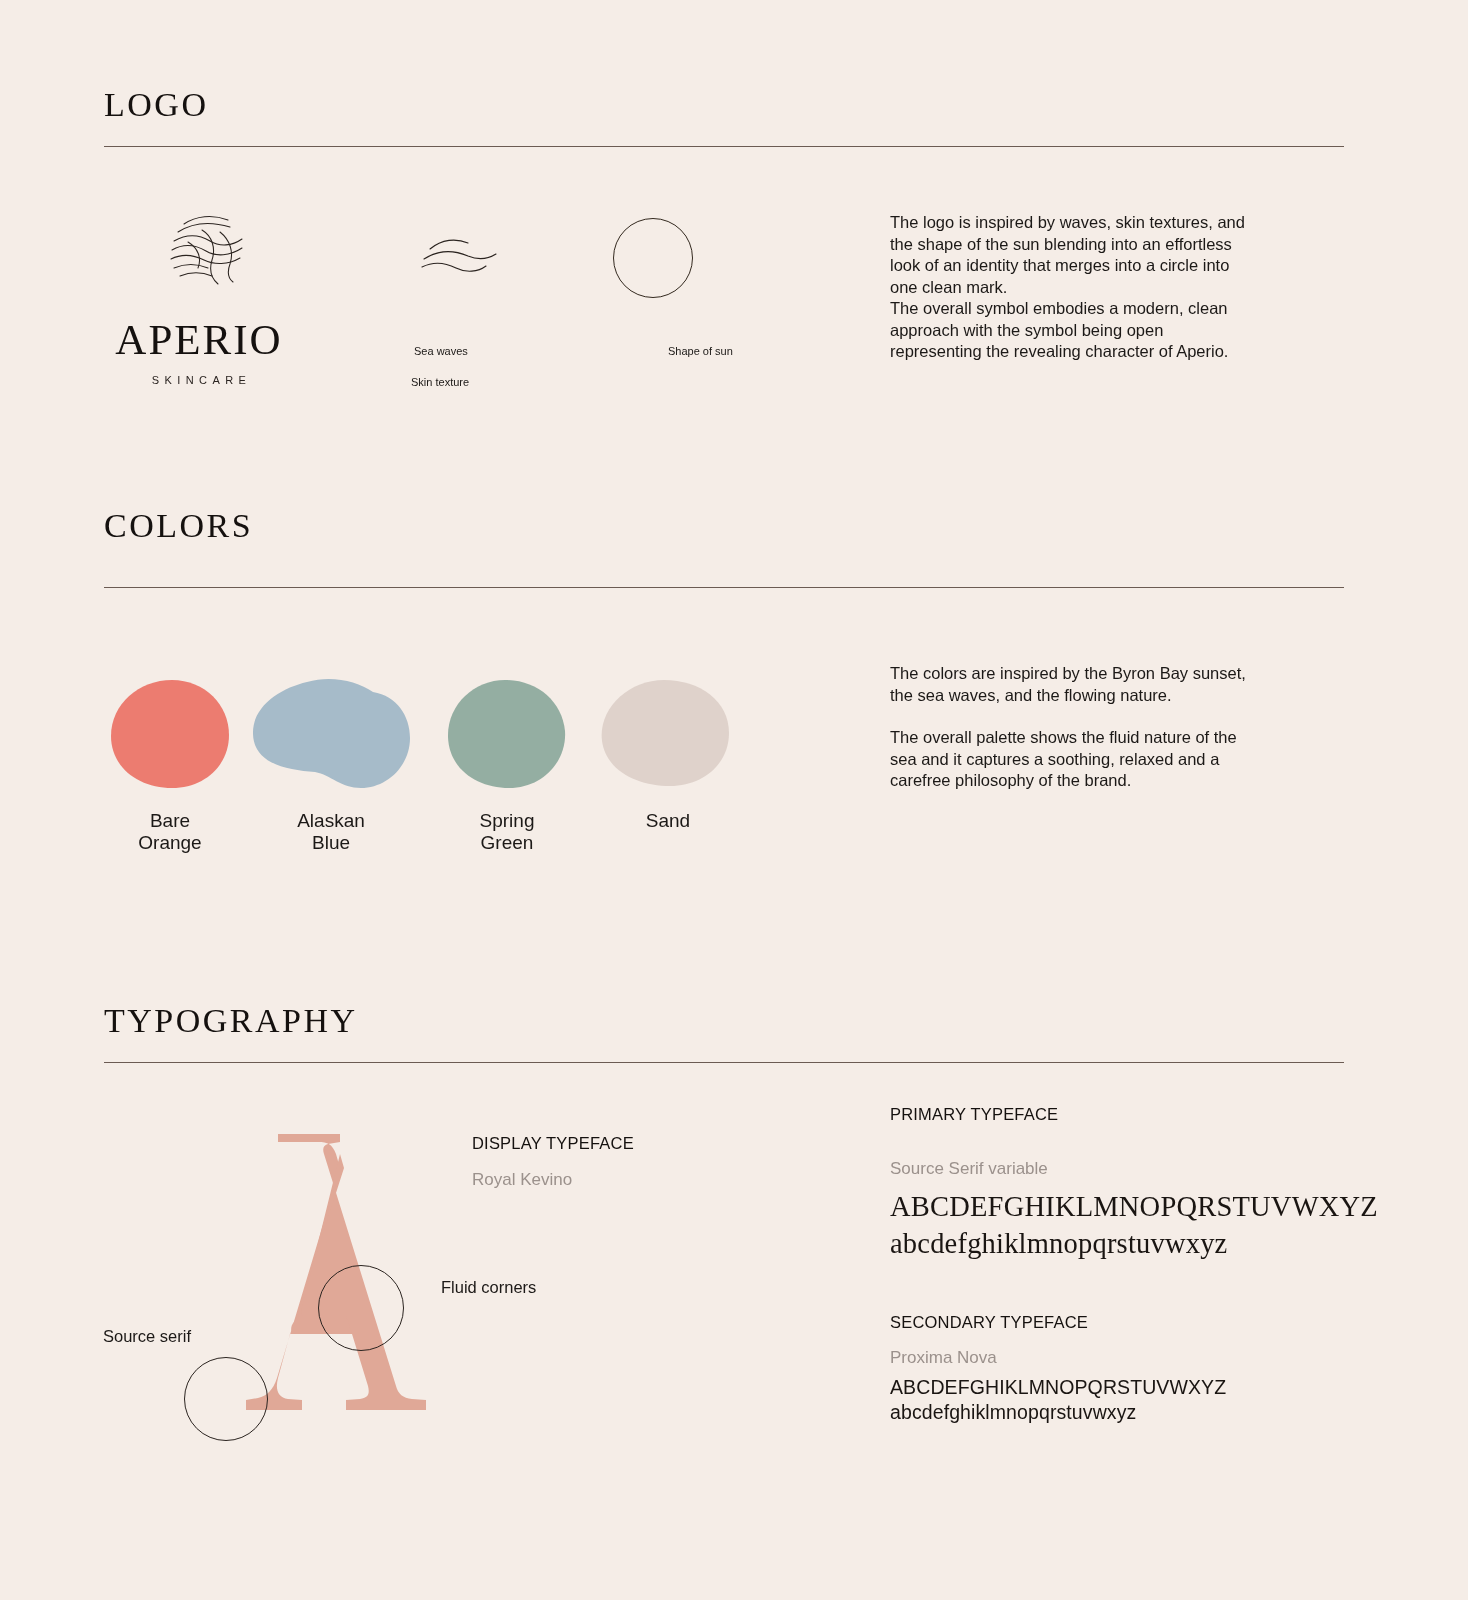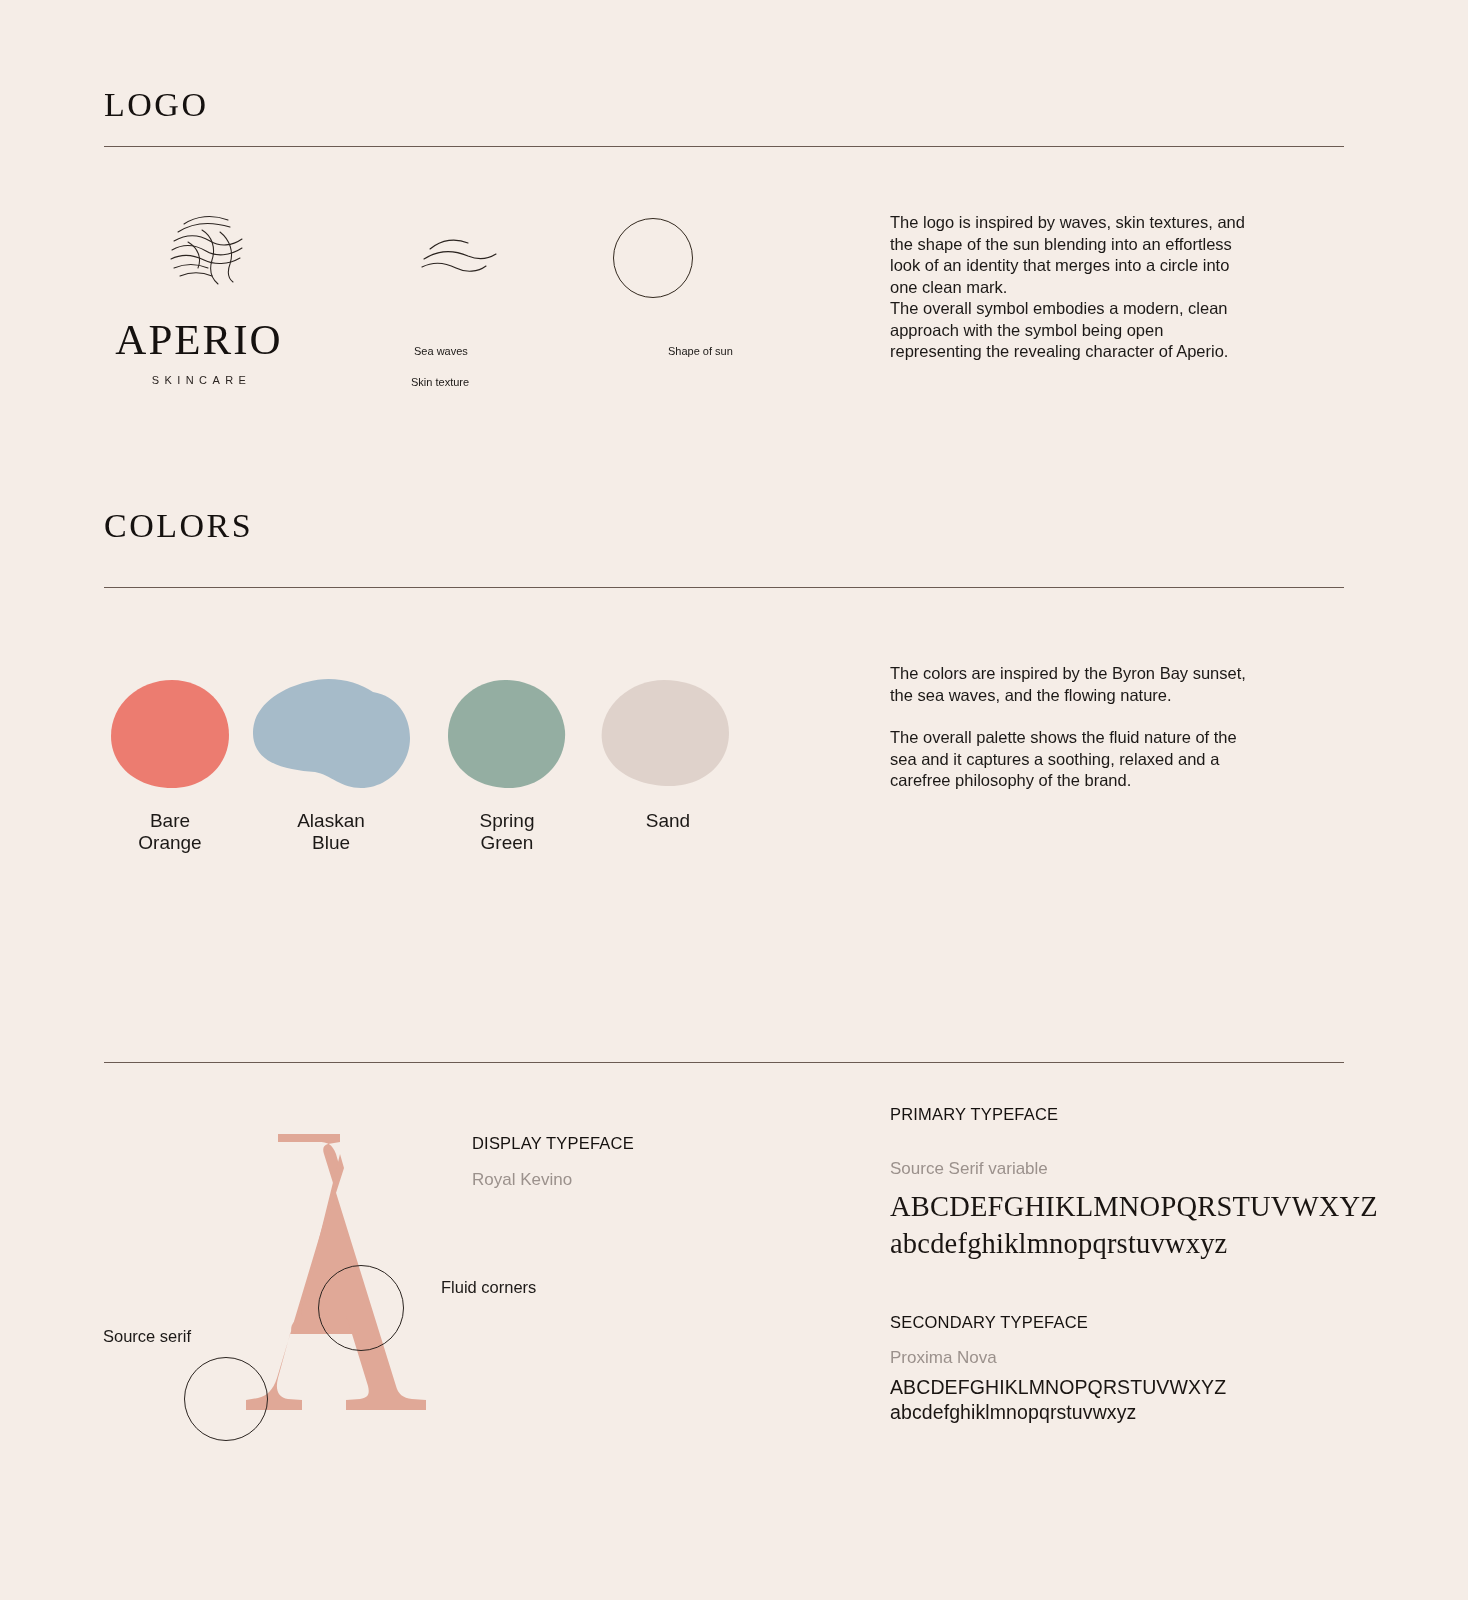--- a/index.html
+++ b/index.html
@@ -267,20 +267,21 @@
   </div>
 
   <div class="body-copy" style="left:890px; top:663px;">
     <p>The colors are inspired by the Byron Bay sunset,</p>
     <p>the sea waves, and the flowing nature.</p>
     <p class="gap">The overall palette shows the fluid nature of the</p>
     <p>sea and it captures a soothing, relaxed and a</p>
     <p>carefree philosophy of the brand.</p>
   </div>
 
+  <div class="section-title" style="left:104px; top:1002px;">TYPOGRAPHY</div>
   <div class="section-rule" style="left:104px; top:1062px; width:1240px;"></div>
 
   <div class="big-a">
     <svg viewBox="0 0 230 290" width="230" height="290">
 
       <path fill="#E0A897" d="
         M 38 6
         L 100 6
         L 100 14
         L 88 16

